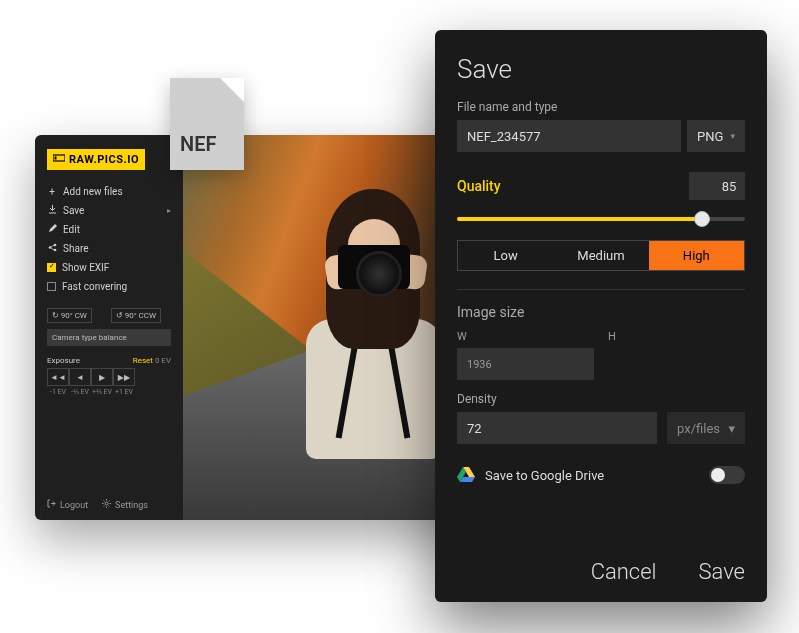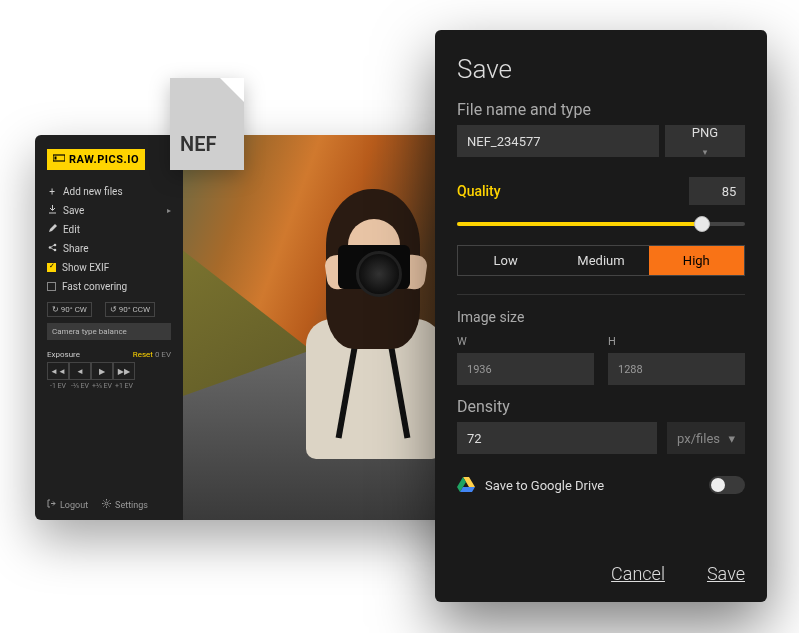--- a/index.html
+++ b/index.html
@@ -53,21 +53,21 @@
     padding: 4px 0;
     color: #cfcfcf;
   }
   .side-item .ic { width: 10px; text-align: center; display:inline-block; }
   .side-item.save { justify-content: space-between; }
   .side-item .chev { font-size: 8px; color: #888; }
   .cb { width: 9px; height: 9px; border: 1px solid #888; display: inline-block; }
   .cb.checked { background: #ffd400; border-color: #ffd400; position: relative; }
   .cb.checked::after { content: "✓"; position: absolute; font-size: 7px; color: #000; top: -2px; left: 1px; }
 
-  .rotate-row { display: flex; gap: 13px; margin-top: 6px; }
+  .rotate-row { display: flex; gap: 19px; margin-top: 12px; }
   .rot-btn {
     border: 1px solid #444;
     color: #bbb;
     font-size: 8px;
     padding: 2px 4px;
     background: #1f1f1f;
   }
   .wb {
     background: #3a3a3a;
     color: #bbb;
@@ -160,29 +160,29 @@
     width: 332px; height: 572px;
     background: #1a1a1a;
     border-radius: 6px;
     box-shadow: 0 25px 60px rgba(0,0,0,0.5);
     color: #ddd;
     padding: 24px 22px 18px 22px;
     display: flex; flex-direction: column;
     font-size: 13px;
   }
   .save-title { font-size: 26px; font-weight: 300; margin-bottom: 16px; }
-  .save-label { font-size: 16px; color: #aaa; margin-bottom: 6px; }
+  .save-label { font-size: 12px; color: #aaa; margin-bottom: 6px; }
   .row { display: flex; gap: 6px; }
   .inp {
     background: #333; color: #ddd; border: none;
     height: 32px; padding: 0 10px; font-size: 13px;
     display: flex; align-items: center;
   }
   .fname { flex: 1; }
-  .ftype { width: 80px; justify-content: space-between; gap: 6px; flex-direction: column; }
+  .ftype { width: 58px; justify-content: space-between; gap: 6px; }
   .ftype .dd { font-size: 9px; color: #888; }
 
   .quality-head { display: flex; justify-content: space-between; align-items: center; margin-top: 20px; }
   .quality-head .ql { color: #ffd400; font-size: 14px; font-weight: 500; }
   .quality-head .qv { background: #333; height: 28px; width: 56px; display:flex; align-items:center; justify-content:center;padding-left:24px; }
   .slider-wrap { position: relative; height: 18px; margin-top: 10px; }
   .slider-track { position: absolute; top: 7px; left: 0; right: 0; height: 4px; background: #444; border-radius: 2px; }
   .slider-fill { position: absolute; top: 7px; left: 0; height: 4px; background: #ffd400; border-radius: 2px; width: 85%; }
   .slider-thumb { position: absolute; top: 1px; left: 85%; transform: translateX(-50%); width: 16px; height: 16px; border-radius: 50%; background: #e8e8e8; border: 1px solid #bbb; }
   .seg { display: flex; margin-top: 12px; border: 1px solid #444; align-items: center; }
@@ -198,21 +198,21 @@
   .density-row .inp:first-child { flex: 1; }
   .unit { width: 78px; justify-content: space-between; background: #2a2a2a; color: #888; }
 
   .gd-row { display: flex; align-items: center; justify-content: space-between; margin-top: 22px; }
   .gd-left { display: flex; align-items: center; gap: 10px; }
   .gd-icon { width: 18px; height: 16px; position: relative; }
   .toggle { width: 36px; height: 18px; background: #3a3a3a; border-radius: 10px; position: relative; }
   .toggle .knob { position: absolute; left: 2px; top: 2px; width: 14px; height: 14px; background: #eee; border-radius: 50%; }
 
   .actions { margin-top: auto; display: flex; justify-content: flex-end; gap: 42px; padding-top: 20px; }
-  .actions div { font-size: 18px; font-weight: 300; text-decoration: underline; }
+  .actions div { font-size: 22px; font-weight: 300; }
 </style>
 </head>
 <body>
 
 <div class="editor">
   <div class="sidebar">
     <div class="logo">
       <span class="logo-icon">
         <svg width="12" height="10" viewBox="0 0 12 10">
             <rect x="0" y="2" width="12" height="6" fill="none" stroke="#000" stroke-width="1.2"></rect>
@@ -388,23 +388,20 @@
   <div class="size-label">Image size</div>
   <div class="wh-row">
     <div class="wh-col">
       <span>W</span>
       <div class="inp">
           <span>1936</span>
         </div>
     </div>
     <div class="wh-col">
       <span>H</span>
-      <div class="inp">
-          <span>1288</span>
-        </div>
     </div>
   </div>
 
   <div class="save-label">Density</div>
   <div class="density-row">
     <div class="inp">
         <span>72</span>
       </div>
     <div class="inp unit">
       <span>px/files</span>

